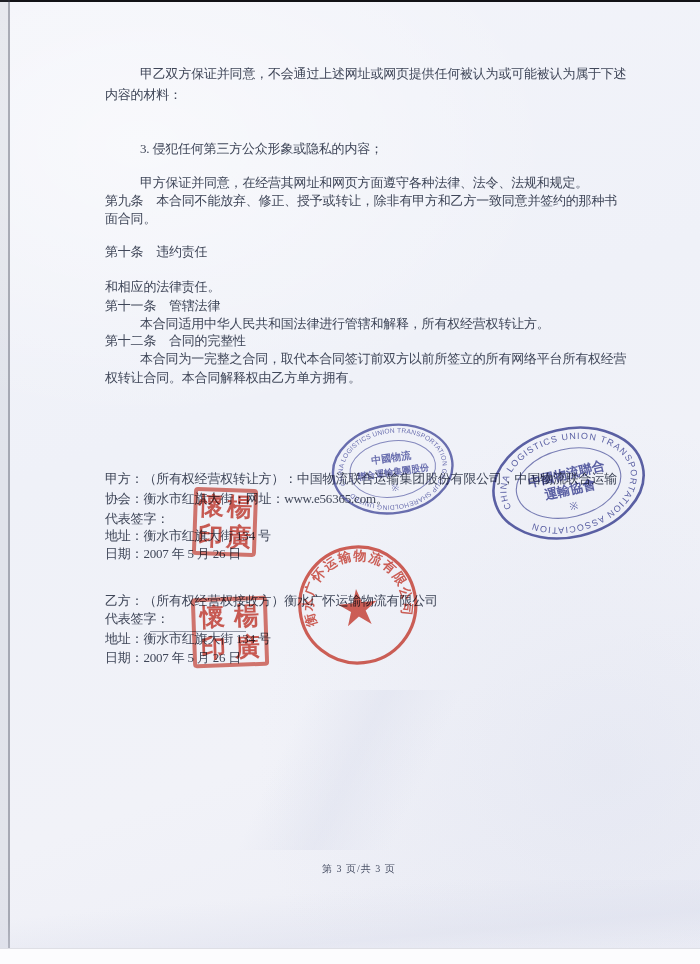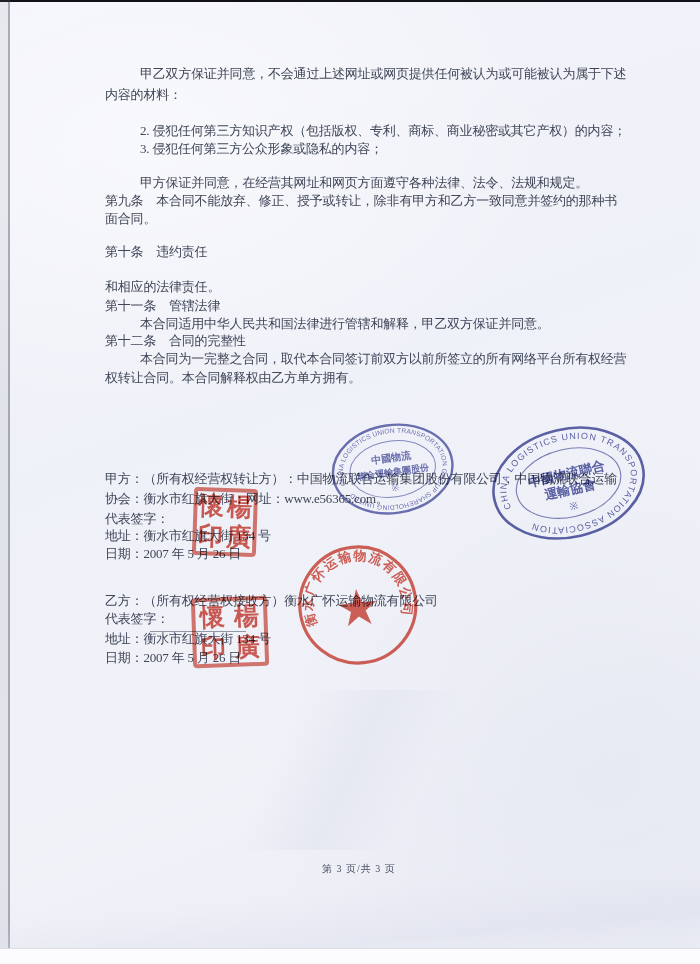--- a/index.html
+++ b/index.html
@@ -45,29 +45,28 @@
 
   <div class="edge-top"></div>
   <div class="edge-left-shadow"></div>
   <div class="edge-left-line"></div>
   <div class="crease1"></div>
   <div class="crease2"></div>
   <div class="edge-bottom"></div>
 
   <div class="ln" style="left:140px;top:65px">甲乙双方保证并同意，不会通过上述网址或网页提供任何被认为或可能被认为属于下述</div>
   <div class="ln" style="left:105px;top:86px">内容的材料：</div>
-  <div class="ln" style="left:140px;top:122px">2. 侵犯任何第三方知识产权（包括版权、专利、商标、商业秘密或其它产权）的内容；</div>
   <div class="ln" style="left:140px;top:140px">3. 侵犯任何第三方公众形象或隐私的内容；</div>
   <div class="ln" style="left:105px;top:192px">第九条　本合同不能放弃、修正、授予或转让，除非有甲方和乙方一致同意并签约的那种书</div>
   <div class="ln" style="left:140px;top:174px">甲方保证并同意，在经营其网址和网页方面遵守各种法律、法令、法规和规定。</div>
   <div class="ln" style="left:105px;top:210px">面合同。</div>
   <div class="ln" style="left:105px;top:243px">第十条　违约责任</div>
   <div class="ln" style="left:105px;top:278px">和相应的法律责任。</div>
   <div class="ln" style="left:105px;top:297px">第十一条　管辖法律</div>
-  <div class="ln" style="left:140px;top:315px">本合同适用中华人民共和国法律进行管辖和解释，甲乙双方保证并同意。</div>
+  <div class="ln" style="left:140px;top:315px">本合同适用中华人民共和国法律进行管辖和解释，所有权经营权转让方。</div>
   <div class="ln" style="left:105px;top:332px">第十二条　合同的完整性</div>
   <div class="ln" style="left:105px;top:369px">权转让合同。本合同解释权由乙方单方拥有。</div>
   <div class="ln" style="left:140px;top:350px">本合同为一完整之合同，取代本合同签订前双方以前所签立的所有网络平台所有权经营</div>
 
   <div class="ln" style="left:105px;top:470px">甲方：（所有权经营权转让方）：中国物流联合运输集团股份有限公司，中国物流联合运输</div>
   <div class="ln" style="left:105px;top:490px">协会：衡水市红旗大街；网址：www.e56365.com。</div>
   <div class="ln" style="left:105px;top:510px">代表签字：</div>
   <div class="ln" style="left:105px;top:527px">地址：衡水市红旗大街 134 号</div>
   <div class="ln" style="left:105px;top:545px">日期：2007 年 5 月 26 日</div>
 

